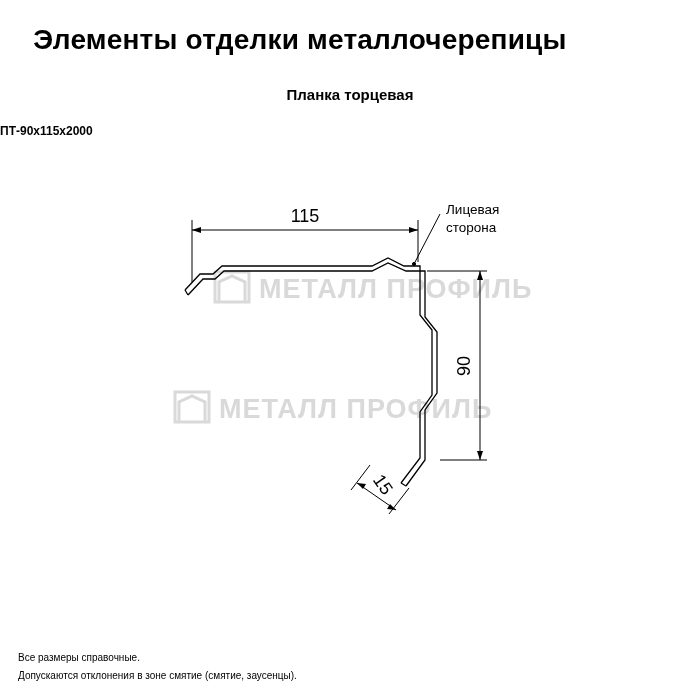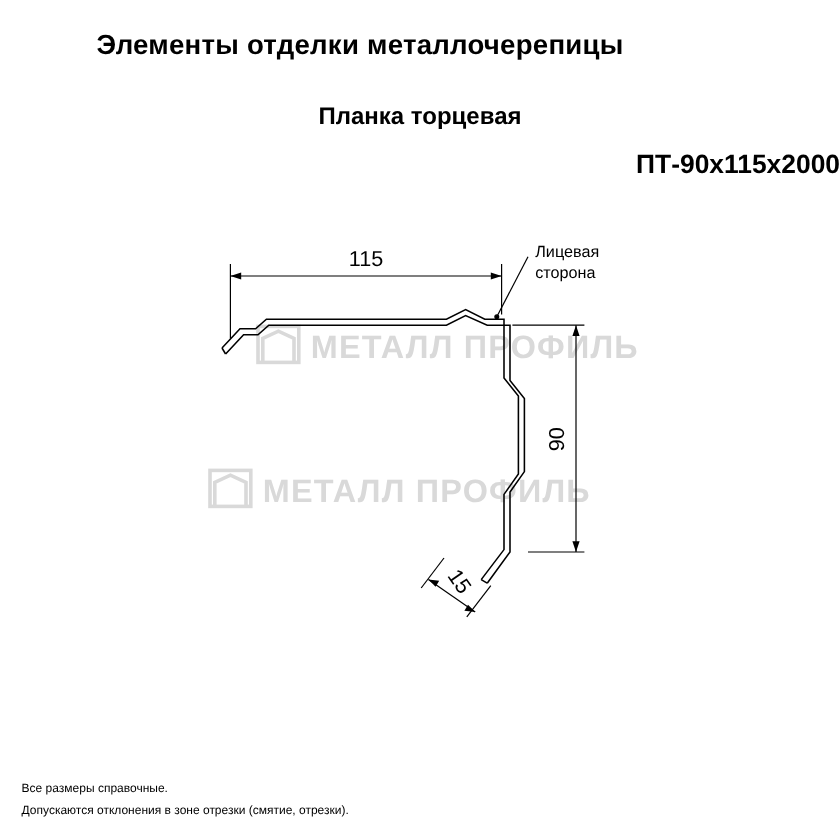--- a/index.html
+++ b/index.html
@@ -19,40 +19,40 @@
     position: relative;
     width: 700px;
     height: 700px;
   }
   .title {
     position: absolute;
     top: 24px;
     left: 0;
     width: 600px;
     text-align: center;
-    font-size: 23px;
+    font-size: 28px;
     font-weight: bold;
     letter-spacing: 0.2px;
   }
   .subtitle {
     position: absolute;
     top: 86px;
     left: 0;
     width: 700px;
     text-align: center;
-    font-size: 20px;
+    font-size: 15px;
     font-weight: bold;
   }
   .code {
     position: absolute;
     top: 124px;
     left: 0;
     width: 700px;
-    text-align: right;
-    font-size: 22px;
+    text-align: left;
+    font-size: 12px;
     font-weight: bold;
   }
   .drawing {
     position: absolute;
     top: 170px;
     left: 0;
     width: 592px;
     height: 360px;
   }
   .watermark {
@@ -192,16 +192,16 @@
         <circle cx="414" cy="94" r="1.6" fill="#000"></circle>
       </g>
       <text class="facetext" x="446" y="44">Лицевая</text>
       <text class="facetext" x="446" y="62">сторона</text>
 
     </svg>
   </div>
 
   <div class="footer">
     <div>Все размеры справочные.</div>
-    <div>Допускаются отклонения в зоне отрезки (смятие, отрезки).</div>
+    <div>Допускаются отклонения в зоне смятие (смятие, заусенцы).</div>
   </div>
 
 </div>
 
 </body></html>

